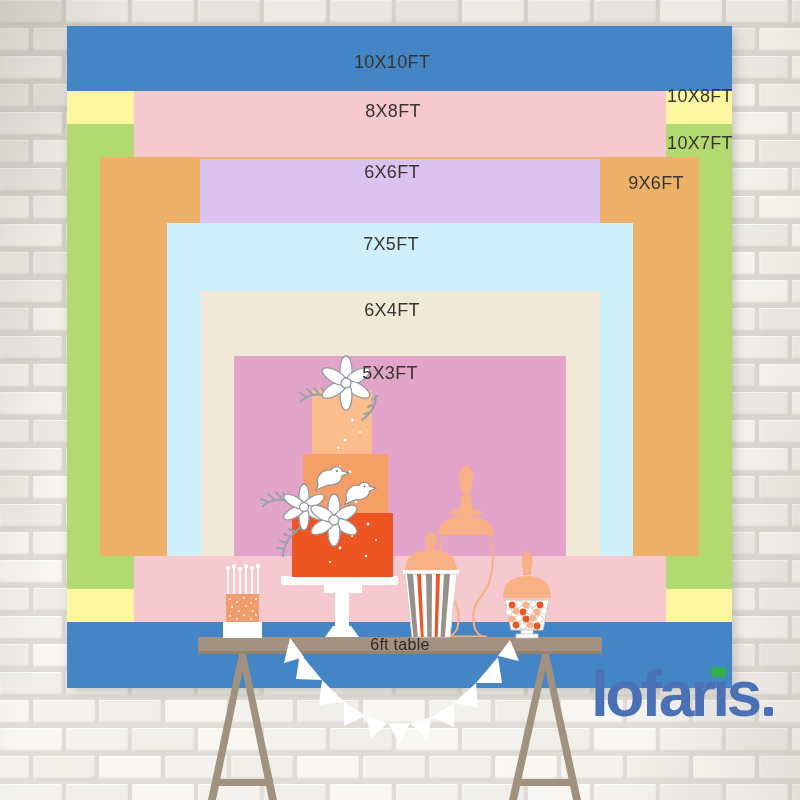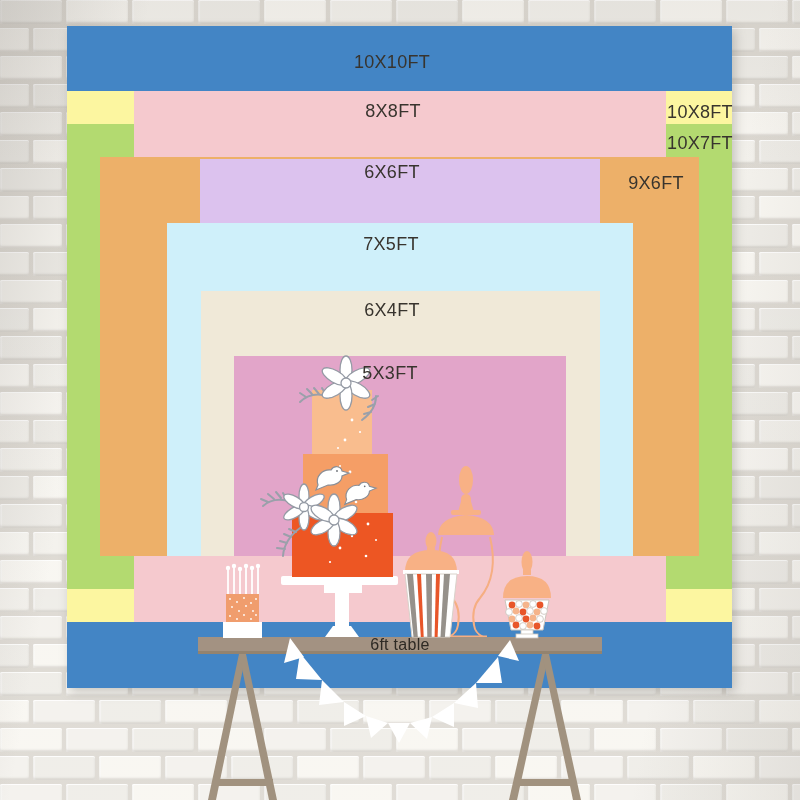--- a/index.html
+++ b/index.html
@@ -25,21 +25,21 @@
   #r-9x6  {left:100px;top:157px;width:599px;height:399px;}
   #r-6x6  {left:200px;top:159px;width:400px;height:397px;}
   #r-7x5  {left:167px;top:223px;width:466px;height:333px;}
   #r-6x4  {left:201px;top:291px;width:399px;height:265px;}
   #r-5x3  {left:234px;top:356px;width:332px;height:200px;}
   
   .lbl{position:absolute;transform:translate(-50%,-50%);font-size:18px;
        color:#38342e;letter-spacing:.3px;white-space:nowrap;}
   #lbl-10x10{left:392px;top:62px;}
   #lbl-8x8  {left:393px;top:111px;}
-  #lbl-10x8 {left:700px;top:112px;}
+  #lbl-10x8 {left:700px;top:96px;}
   #lbl-10x7 {left:700px;top:143px;}
   #lbl-6x6  {left:392px;top:172px;}
   #lbl-9x6  {left:656px;top:183px;}
   #lbl-7x5  {left:391px;top:244px;}
   #lbl-6x4  {left:392px;top:310px;}
   #lbl-5x3  {left:390px;top:373px;}
   #lbl-table{left:400px;top:645px;font-size:16px;color:#2e2a24;}
   
   .decor{position:absolute;left:0;top:0;pointer-events:none;}
   
@@ -651,14 +651,17 @@
   <div class="lbl" id="lbl-8x8">8X8FT</div>
   <div class="lbl" id="lbl-10x8">10X8FT</div>
   <div class="lbl" id="lbl-10x7">10X7FT</div>
   <div class="lbl" id="lbl-6x6">6X6FT</div>
   <div class="lbl" id="lbl-9x6">9X6FT</div>
   <div class="lbl" id="lbl-7x5">7X5FT</div>
   <div class="lbl" id="lbl-6x4">6X4FT</div>
   <div class="lbl" id="lbl-5x3">5X3FT</div>
   <div class="lbl" id="lbl-table">6ft table</div>
 
+  <div class="logo" style="color: rgb(74, 112, 182);">
+    <span>lofar</span><span class="i-wrap"><span>ı</span><span class="i-dot" style="background-color: rgb(47, 174, 74);"></span></span><span>s</span><span class="logo-period"></span>
+  </div>
 
 </div>
 
 </body></html>

